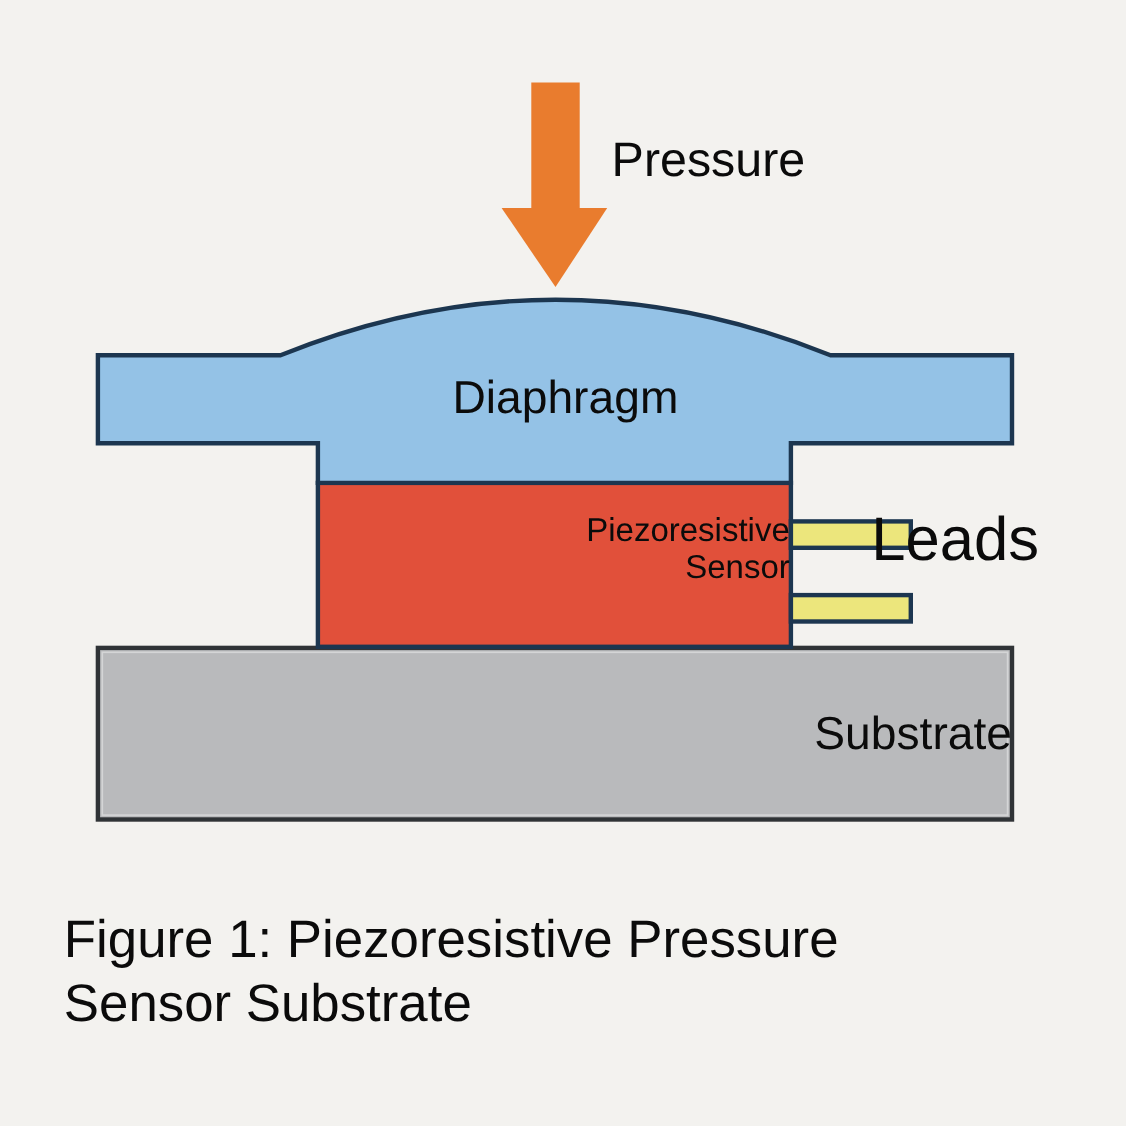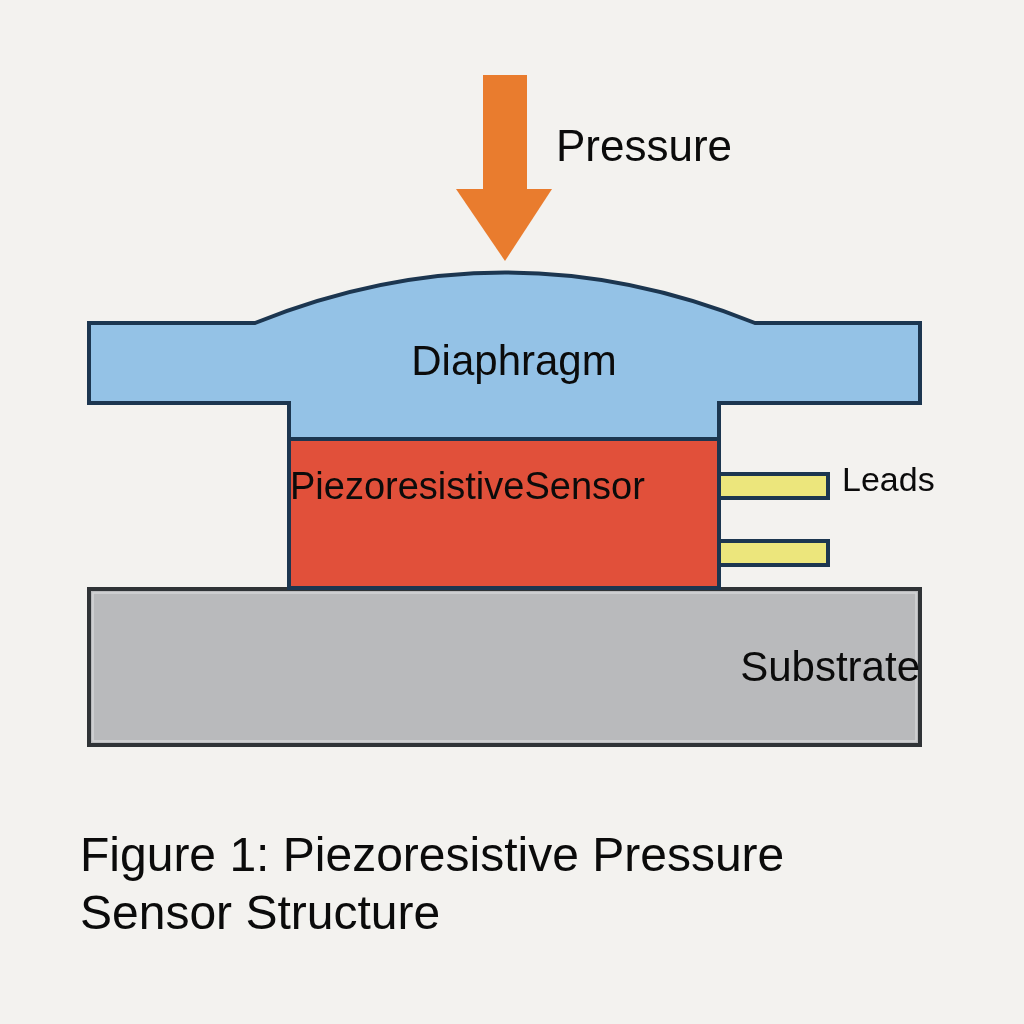--- a/index.html
+++ b/index.html
@@ -26,35 +26,34 @@
     .label {
       position: absolute;
       color: #0b0b0b;
       font-family: "Liberation Sans", sans-serif;
       white-space: nowrap;
       line-height: 1;
     }
     .lbl-pressure { left: 556px; top: 124px; font-size: 44px; }
     .lbl-diaphragm { left: 0; width: 1024px; text-align: center; top: 340px; font-size: 42px; padding-left: 4px; box-sizing: border-box; }
     .lbl-piezo {
-      left: 290px; width: 428px; top: 466px; font-size: 38px;
+      left: 290px; width: 428px; top: 466px; font-size: 30px;
       text-align: center; line-height: 1.1;
-      display: flex; flex-direction: row; align-items: flex-end;
+      display: flex; flex-direction: column; align-items: flex-end;
     }
-    .lbl-leads { left: 842px; top: 462px; font-size: 34px; }
+    .lbl-leads { left: 792px; top: 462px; font-size: 56px; }
     .lbl-substrate { left: 90px; width: 830px; text-align: right; top: 646px; font-size: 42px; }
     .caption {
       position: absolute;
       left: 58px;
       top: 826px;
       font-size: 48px;
       color: #0b0b0b;
       line-height: 1.2;
       font-family: "Liberation Sans", sans-serif;
-      margin-left: 22px;
     }
   </style>
 </head>
 <body>
 
 <div class="canvas">
   <svg class="diagram" viewBox="0 0 1024 1024">
 
     <g>
       <rect x="483" y="75" width="44" height="115" fill="#e97c2e"></rect>
@@ -78,15 +77,15 @@
   <div class="label lbl-diaphragm">Diaphragm</div>
   <div class="label lbl-piezo">
     <span>Piezoresistive</span>
     <span>Sensor</span>
   </div>
   <div class="label lbl-leads">Leads</div>
   <div class="label lbl-substrate">Substrate</div>
 
   <div class="caption">
     <div>Figure 1: Piezoresistive Pressure</div>
-    <div>Sensor Structure</div>
+    <div>Sensor Substrate</div>
   </div>
 </div>
 
 </body></html>

